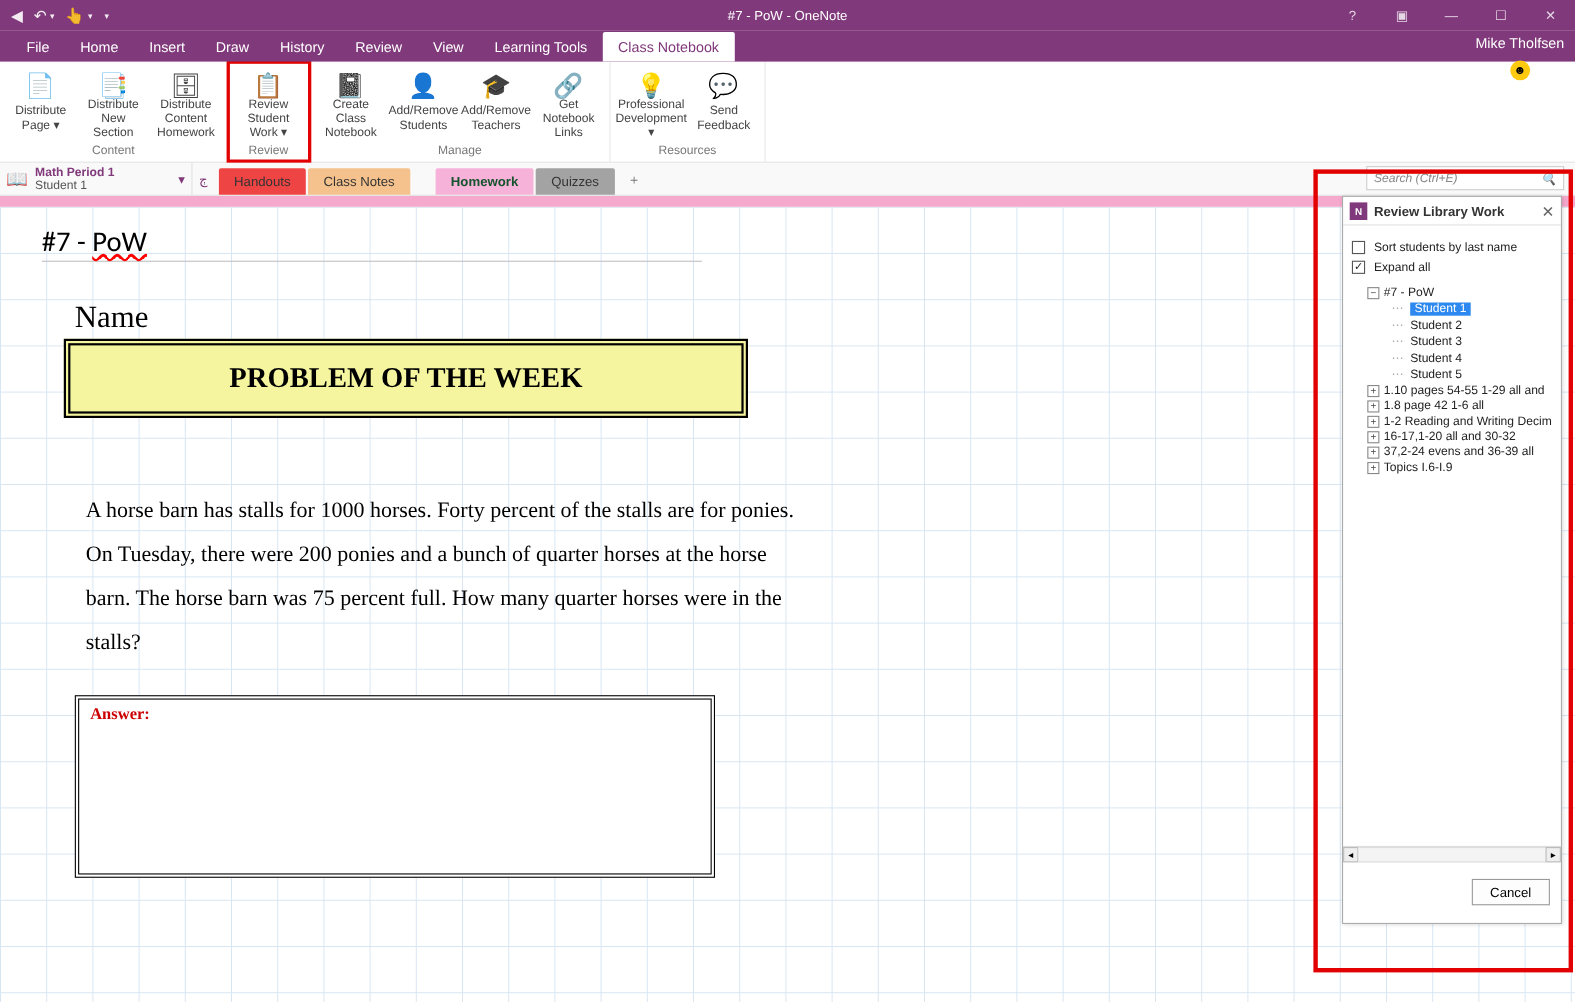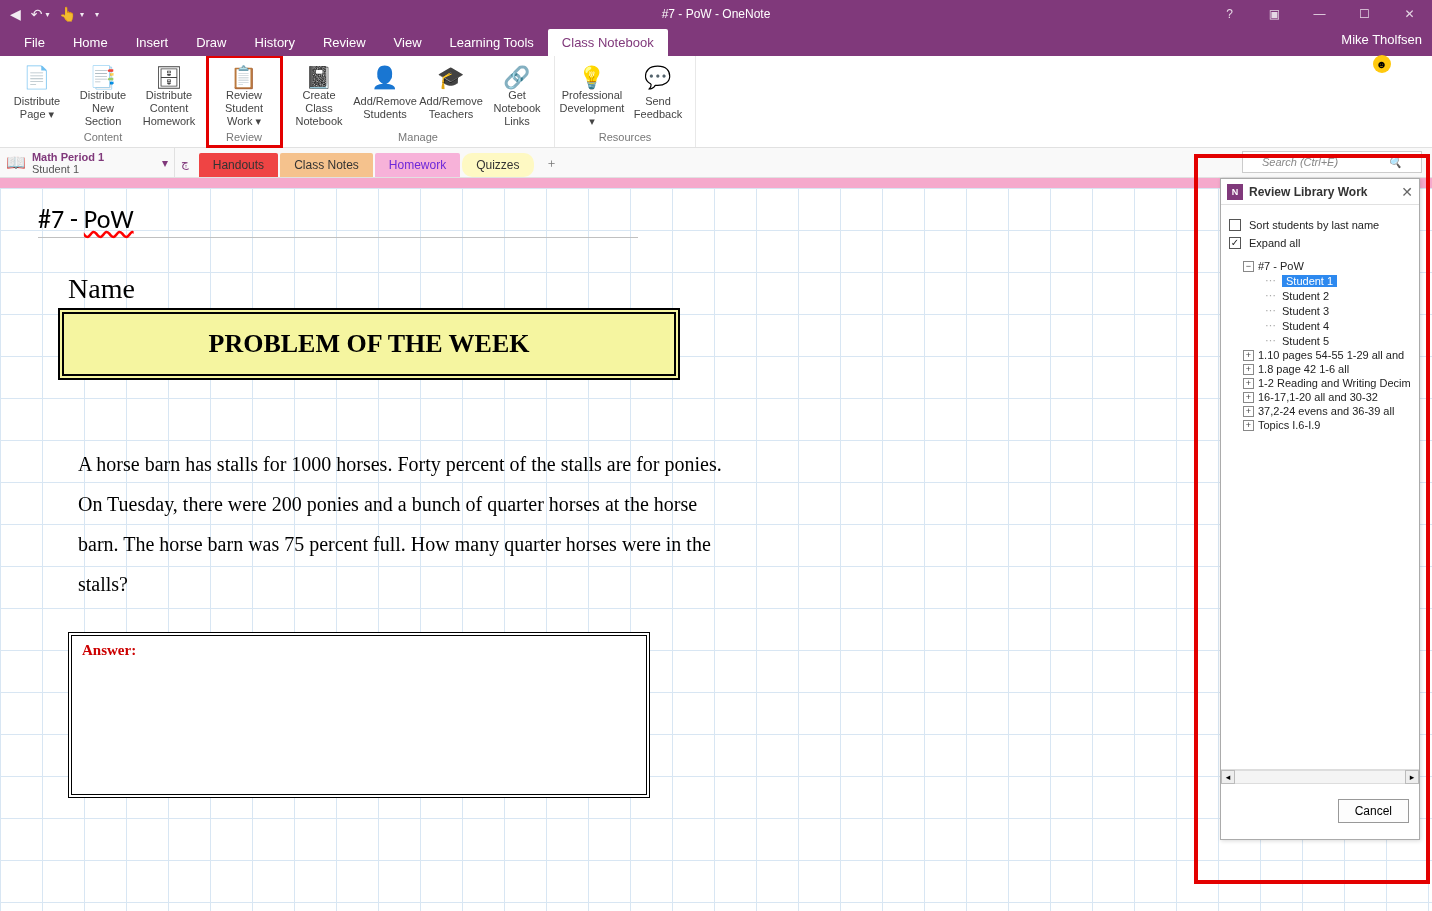--- a/index.html
+++ b/index.html
@@ -34,24 +34,24 @@
 
 .navrow { height: 30px; background: #f9f9f9; border-bottom: 1px solid #e1e1e1; display: flex; align-items: stretch; position:relative;}
 .nb-selector { width: 175px; display: flex; align-items: center; padding: 0 6px; gap: 6px; border-right: 1px solid #e1e1e1; cursor:pointer;}
 .nb-selector .nbicon { font-size: 16px; color:#80397b;}
 .nb-selector .nbtext { display: flex; flex-direction: column; line-height: 12px; font-size: 11px;}
 .nb-pin { padding:0 6px; display:flex; align-items:center; color:#80397b; cursor:pointer;}
 .section-tabs { display: flex; align-items: flex-end; padding-left: 4px; }
 .section-tab { padding: 5px 14px; font-size: 12px; border-radius: 2px 2px 0 0; margin-right: 2px; cursor: pointer; color:#333;}
 .tab-handouts { background: #ef4444; }
 .tab-classnotes { background: #f5c28d; }
-.tab-homework { background: #f7b2d9; color:#6d28d9; font-weight:400;}
-.tab-quizzes { background: #fef9c3; border-radius: 10px; }
+.tab-homework { background: #f7b2d9; color:#14532d; font-weight:700;margin-left:21px;}
+.tab-quizzes { background: #a3a3a3; }
 .tab-add { padding: 5px 10px; color: #777; cursor:pointer;}
-.searchbox { position:absolute; right:10px; top:3px; width:180px; height:22px; border:1px solid #ccc; background:#fff; display:flex; align-items:center; padding:0 19px; color:#888; font-size:11px; font-style:italic;}
+.searchbox { position:absolute; right:10px; top:3px; width:180px; height:22px; border:1px solid #ccc; background:#fff; display:flex; align-items:center; padding:0 6px; color:#888; font-size:11px; font-style:italic;}
 
 
 .pink-strip { height: 10px; background: #f5a9cc; }
 
 
 .canvas-wrap { position: relative; height: 723px; overflow: hidden; }
 .grid-bg { position: absolute; inset: 0; background-image: linear-gradient(#d8e6f3 1px, transparent 1px), linear-gradient(90deg, #d8e6f3 1px, transparent 1px); background-size: 42px 42px; background-position: 0 0; }
 .page-title { position: absolute; left: 38px; top: 15px; font-size: 26px; color: #000; font-family: Calibri, Arial; border-bottom:1px solid #c0c0c0; padding-bottom:2px; min-width:600px;}
 .page-title .typo { text-decoration: underline wavy red; }
 

